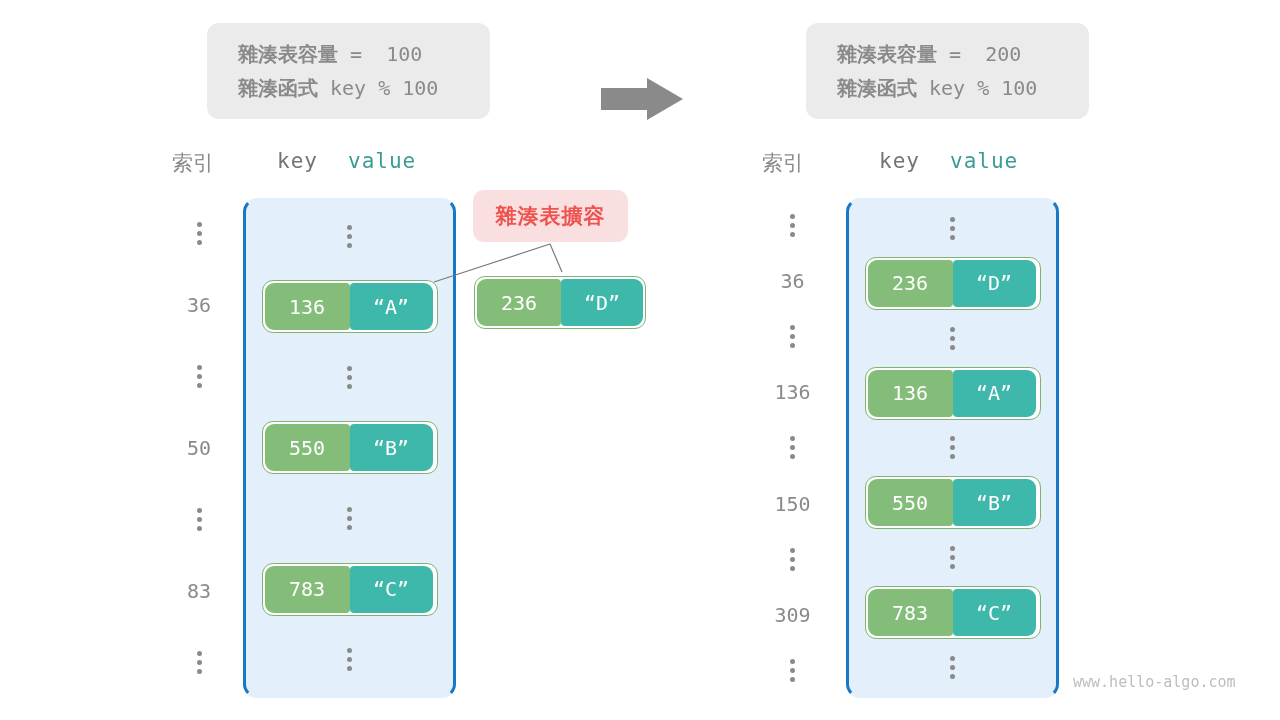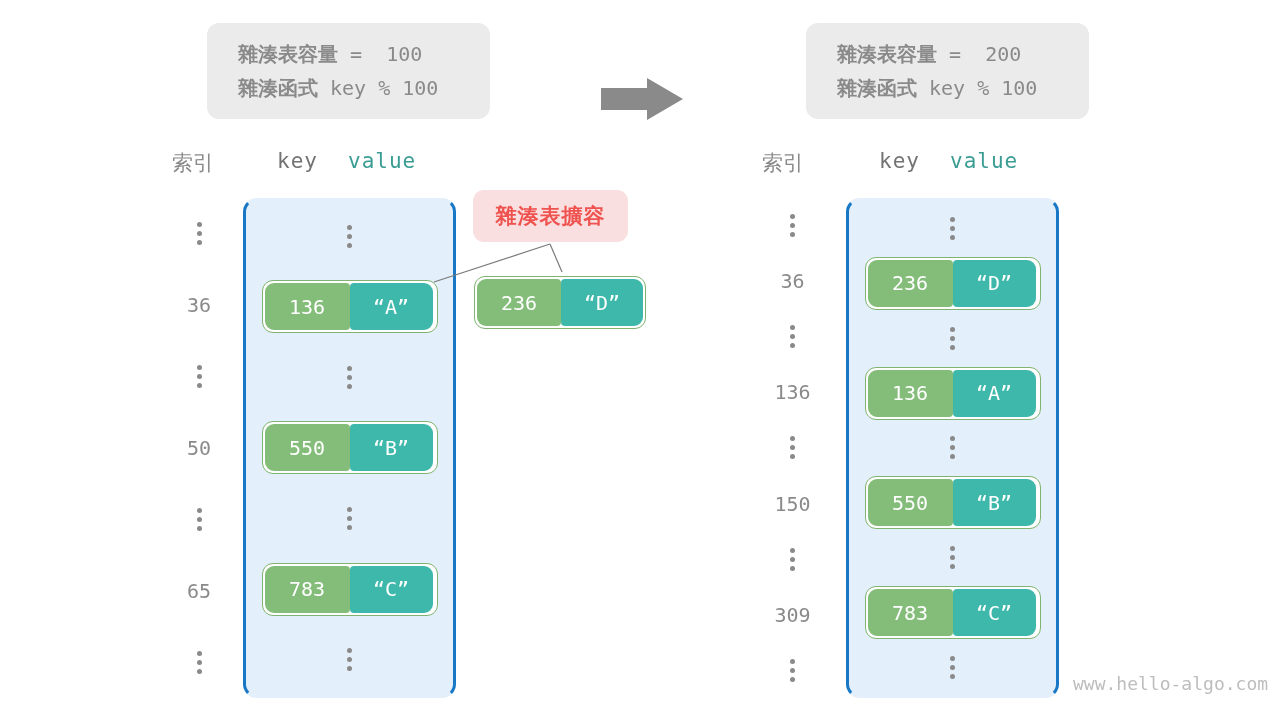--- a/index.html
+++ b/index.html
@@ -188,21 +188,21 @@
     width: 172px;
     height: 53px;
   }
 
   
   #watermark {
     position: absolute;
     left: 1073px;
     top: 673px;
     color: #bdbdbd;
-    font-size: 18px;
+    font-size: 15px;
     font-family: "DejaVu Sans Mono", "Liberation Mono", monospace;
   }
 </style>
 </head>
 <body>
 
 <div id="stage">
 
   <div class="info-box" id="info-left">
     <div class="info-line">
@@ -247,21 +247,21 @@
         </span>
       </div>
       <div class="index-cell" style="height: 14.2857%;">50</div>
       <div class="index-cell" style="height: 14.2857%;">
         <span class="vdots">
           <i></i>
           <i></i>
           <i></i>
         </span>
       </div>
-      <div class="index-cell" style="height: 14.2857%;">65</div>
+      <div class="index-cell" style="height: 14.2857%;">83</div>
       <div class="index-cell" style="height: 14.2857%;">
         <span class="vdots">
           <i></i>
           <i></i>
           <i></i>
         </span>
       </div>
     </div>
 
   <div class="bucket-frame" id="bucket-before" style="left:243px; top:198px; width:213px; height:500px;">

